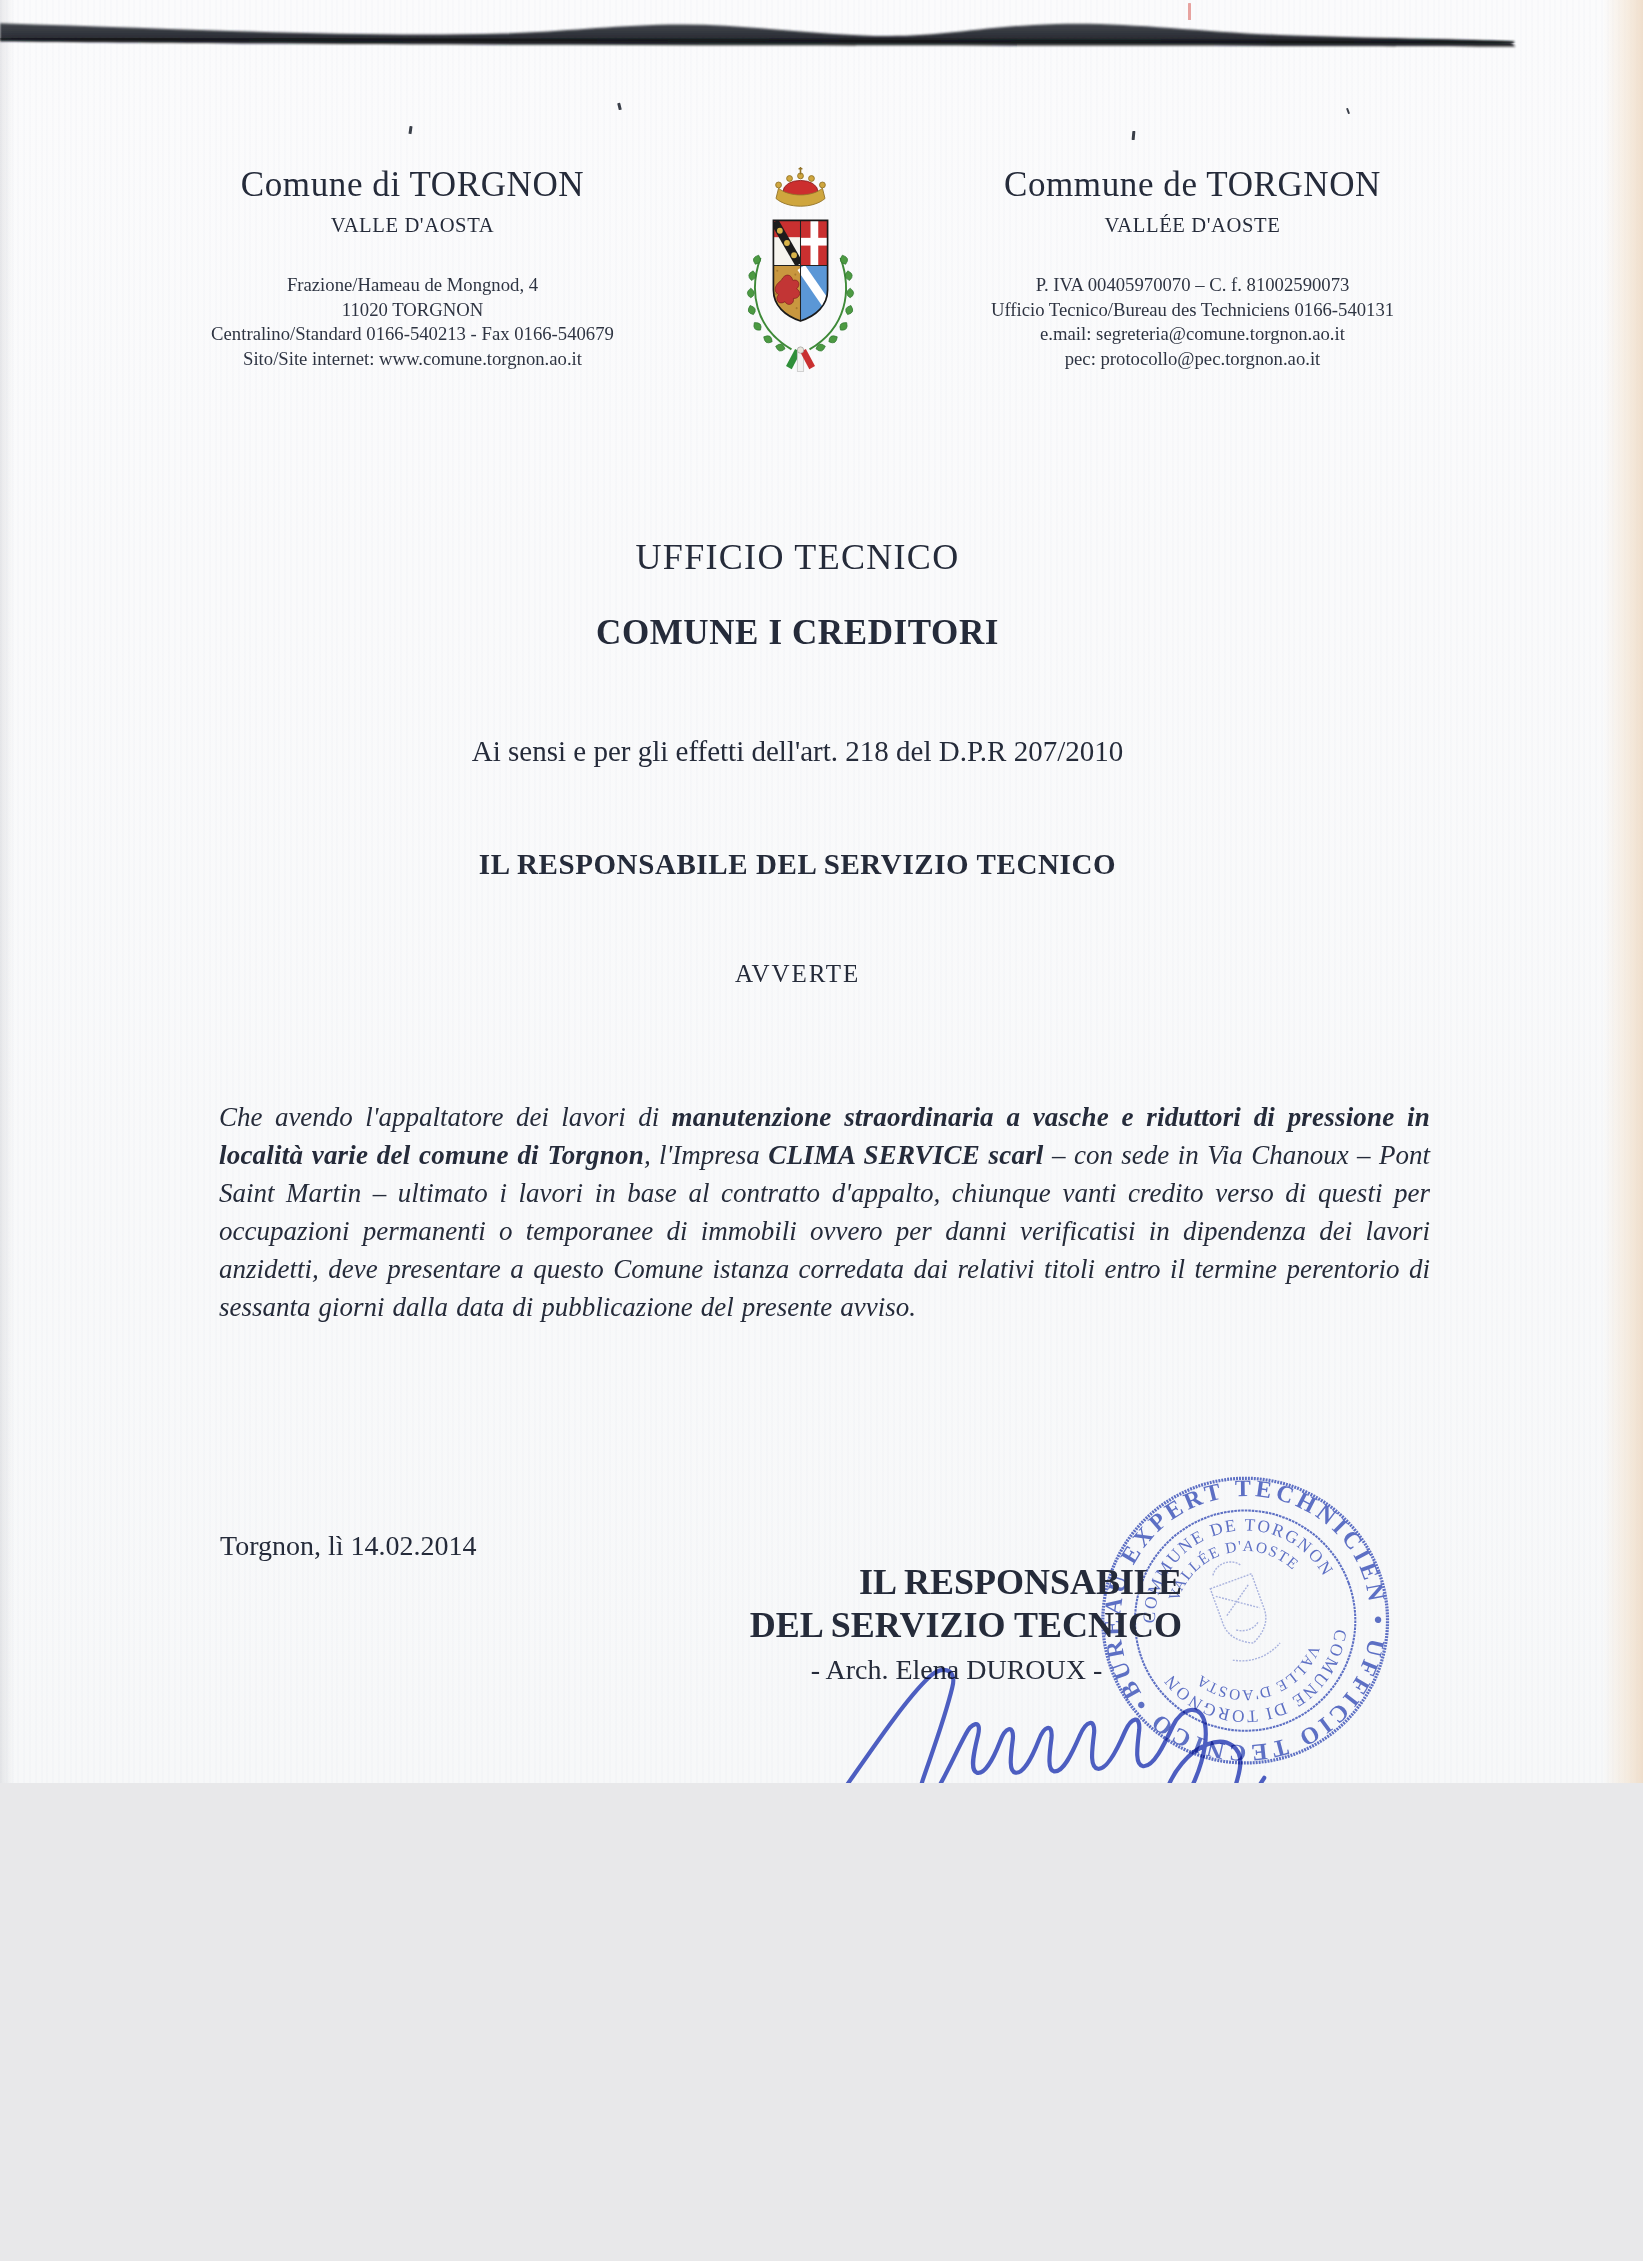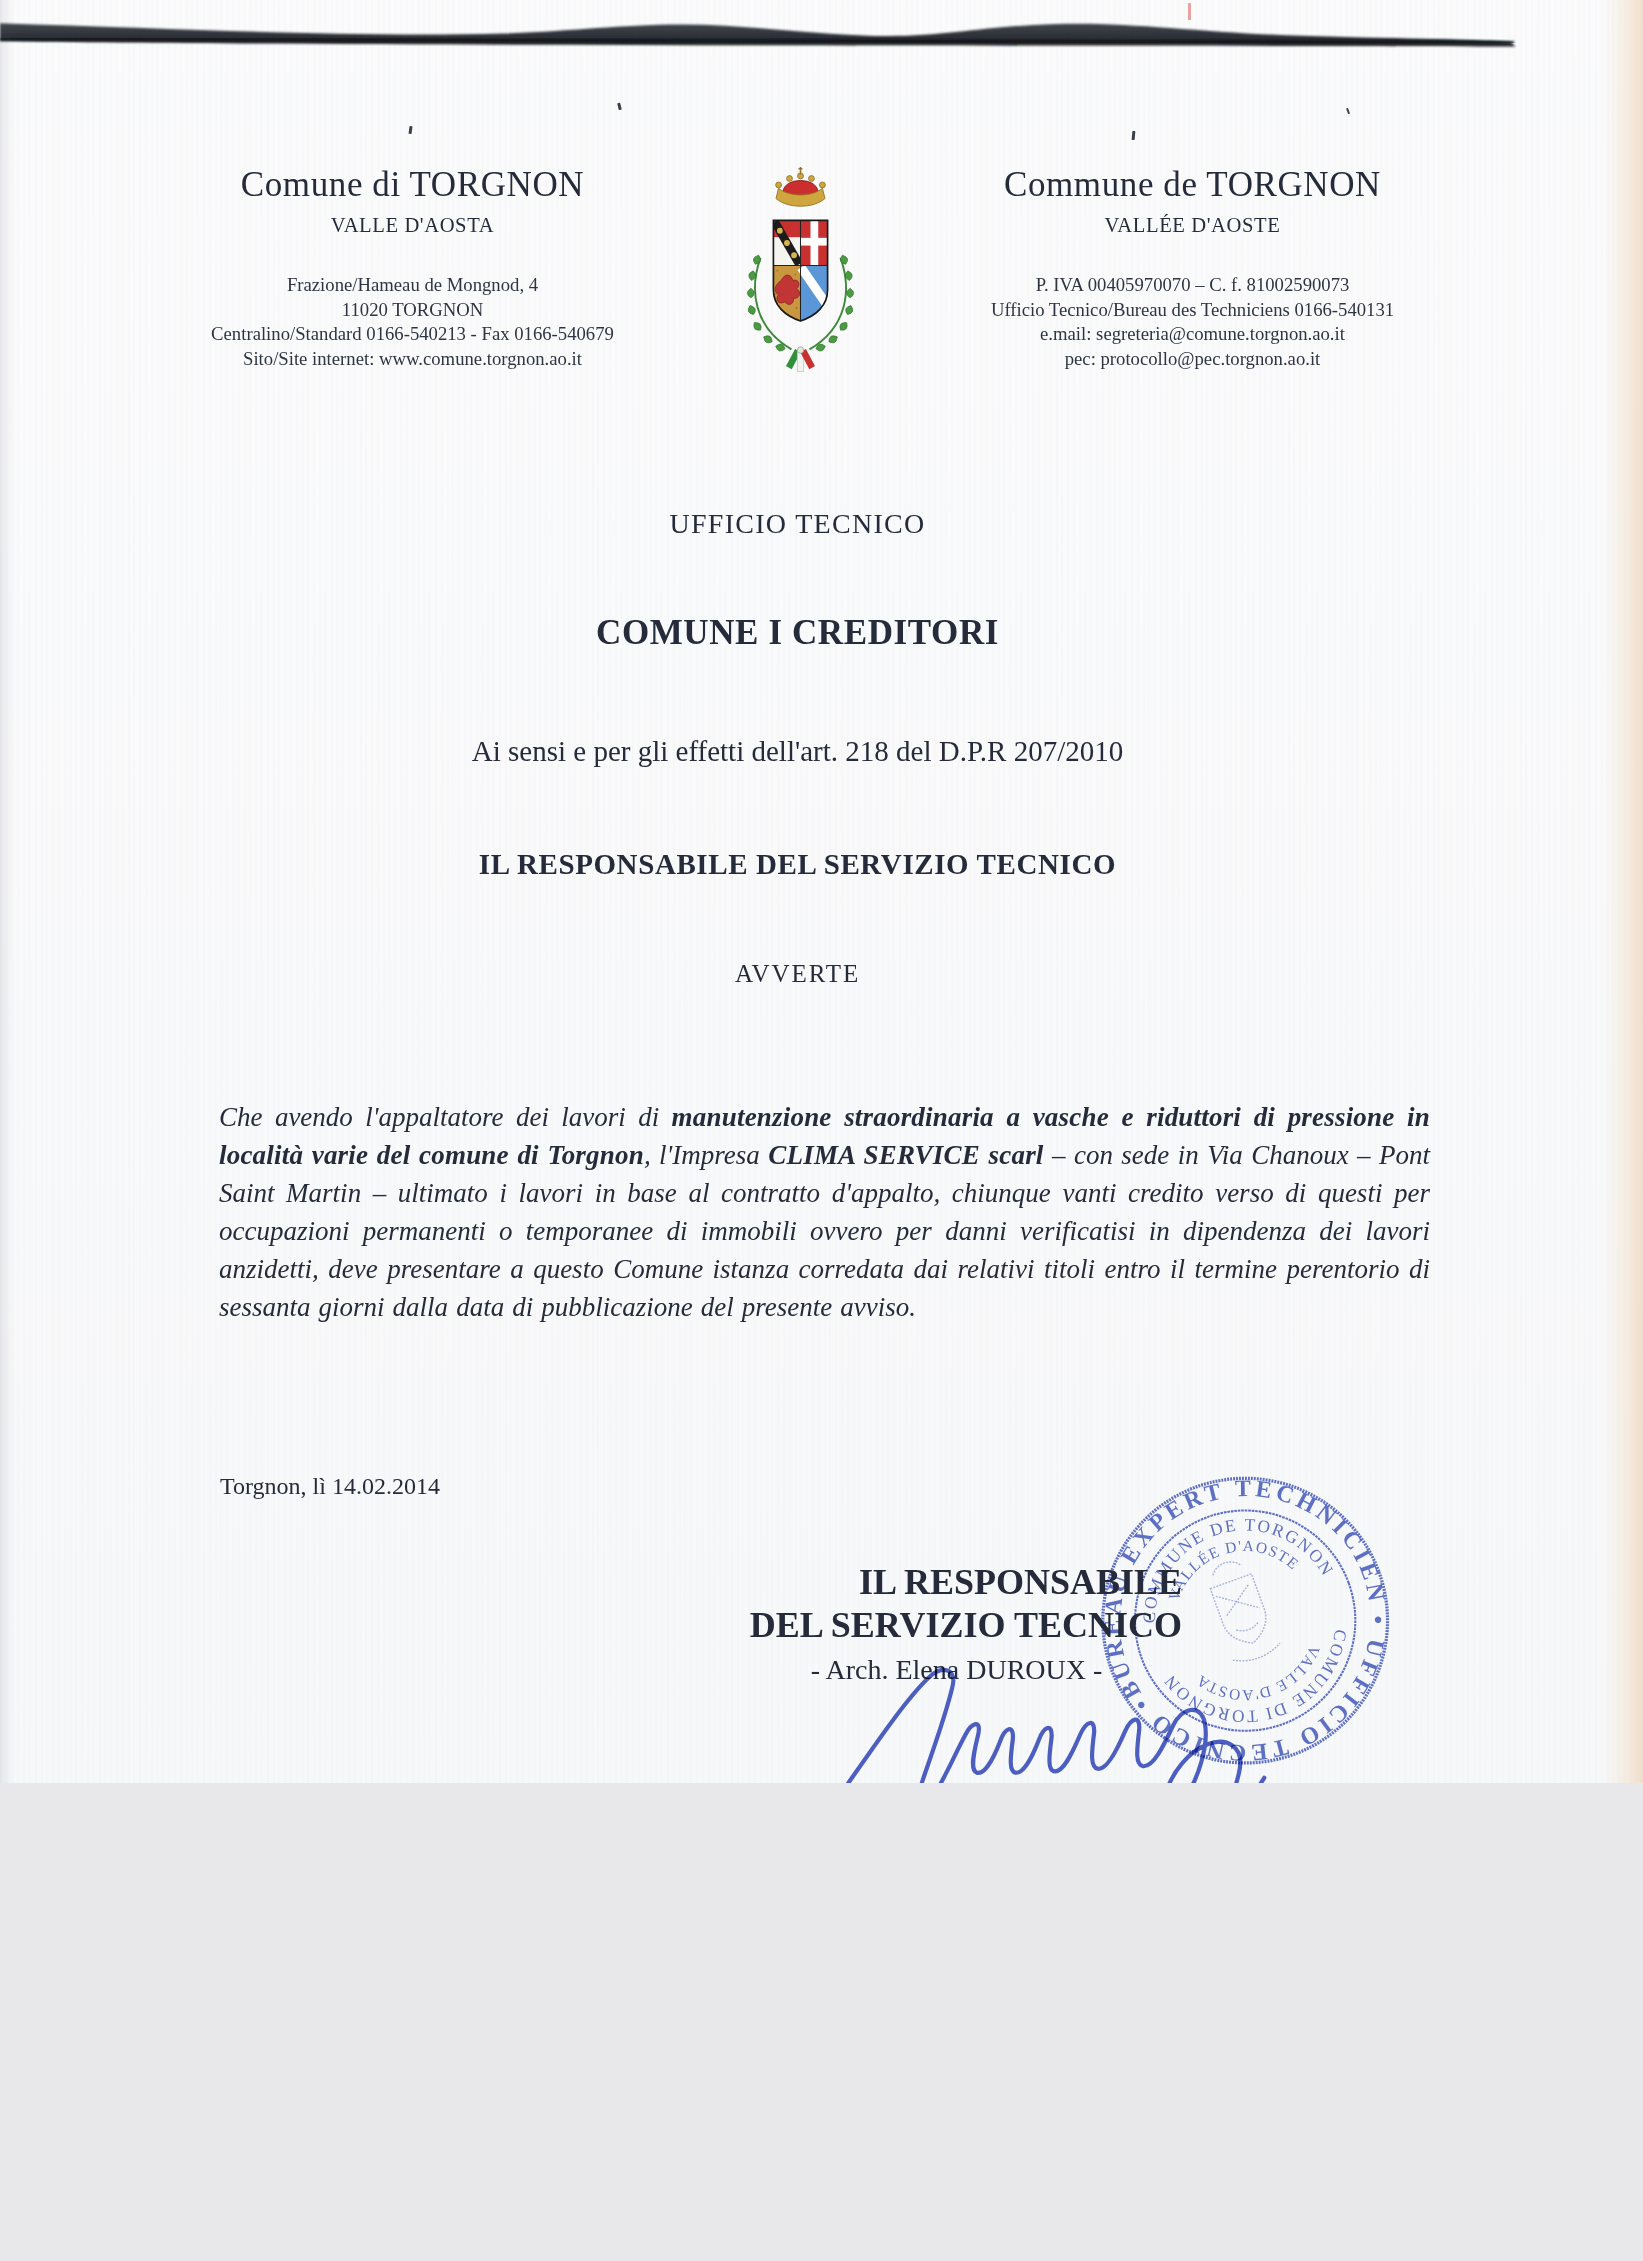--- a/index.html
+++ b/index.html
@@ -24,32 +24,32 @@
   .hdr{position:absolute;text-align:center;}
   .hdr-left{left:116px;top:165px;width:593px;}
   .hdr-right{left:896px;top:165px;width:593px;}
   .hdr-title{font-size:35px;letter-spacing:0.6px;}
   .hdr-sub{font-size:20.6px;margin-top:9px;letter-spacing:0.6px;}
   .hdr-lines{margin-top:36px;font-size:18.7px;line-height:24.5px;color:#2e3442;}
   .crest{position:absolute;left:736px;top:161px;width:129px;height:213px;}
 
   
   .centerblock{position:absolute;left:158px;width:1279px;text-align:center;}
-  .office{top:508px;font-size:28px;letter-spacing:1.3px;}
+  .office{top:536px;font-size:36px;letter-spacing:1.3px;}
   .main-title{top:613px;font-size:35px;font-weight:bold;letter-spacing:0.6px;}
   .legal{top:735px;font-size:29px;}
   .role{top:848px;font-size:29px;font-weight:bold;letter-spacing:0.6px;}
   .announce{top:960px;font-size:25px;letter-spacing:1.9px;}
 
   .paragraph{
     position:absolute;left:219px;top:1071px;width:1211px;
     font-size:27px;line-height:38px;text-align:justify;word-spacing:1.3px;font-style:italic;
   }
   .paragraph b{letter-spacing:0.2px;}
-  .dateline{position:absolute;left:220px;top:1473px;font-size:24px;}
+  .dateline{position:absolute;left:220px;top:1530px;font-size:28px;}
 
   
   .sigblock{position:absolute;left:731px;top:1561px;width:451px;text-align:right;
     font-size:36px;font-weight:bold;line-height:43px;}
   .signame{position:absolute;left:731px;top:1654px;width:451px;text-align:center;font-size:28px;}
 
   .stamp{position:absolute;left:1094px;top:1469px;width:304px;height:304px;
     transform:rotate(-20deg);opacity:.88;mix-blend-mode:multiply;}
   .stamp text{fill:#4a5fc2;}
   .signature{position:absolute;left:804px;top:1645px;width:477px;height:187px;mix-blend-mode:multiply;}

